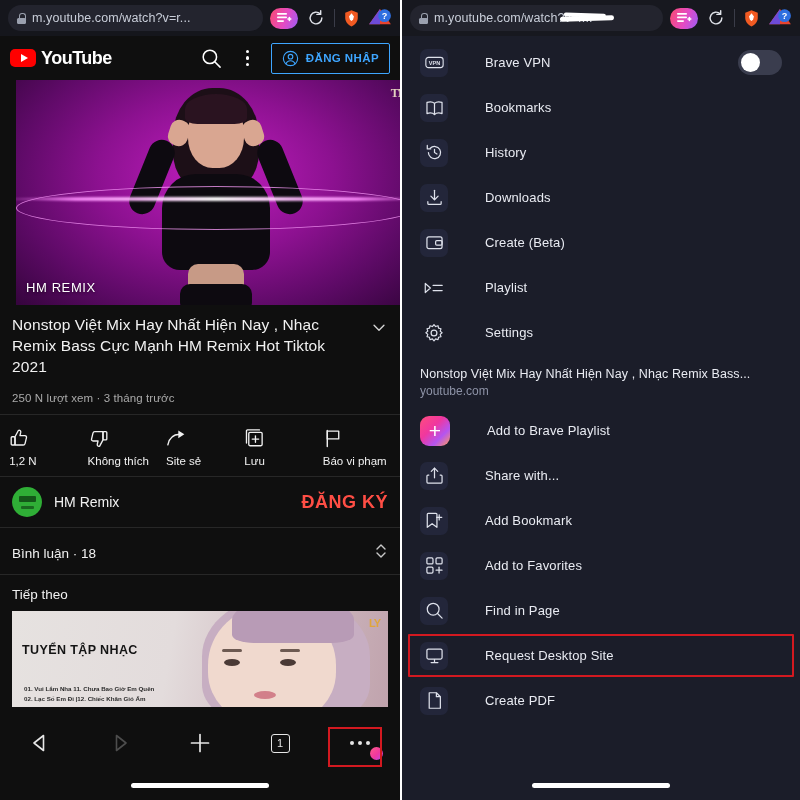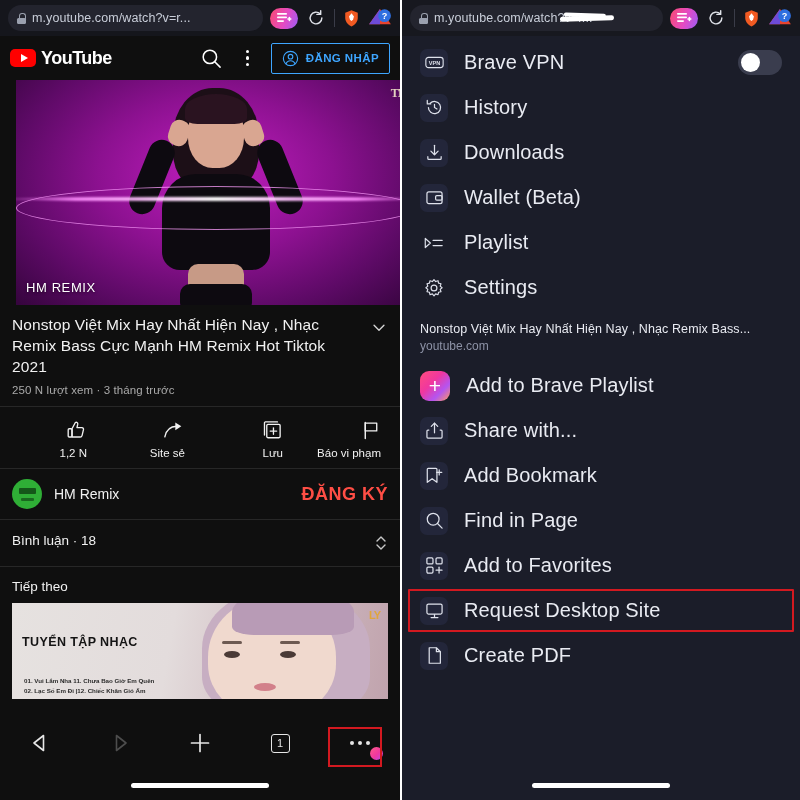--- a/index.html
+++ b/index.html
@@ -162,25 +162,25 @@
   }
 
   
   .sec { padding: 10px 12px; border-bottom: 1px solid #272727; }
   .title-row { display: flex; align-items: flex-start; gap: 8px; }
   .vid-title {
     color: #f1f1f1; font-size: 15.5px; line-height: 1.35; flex: 1;
     letter-spacing: .1px;
   }
   .chev-down { width: 18px; height: 18px; flex: none; margin-top: 4px; }
-  .vid-stats { color: #aaaaaa; font-size: 11.5px; margin-top: 6px; letter-spacing: .1px; }
+  .vid-stats { color: #aaaaaa; font-size: 11.5px; margin-top: 14px; letter-spacing: .1px; }
 
   .actions { display: flex; justify-content: space-around; padding: 10px 4px 8px; border-bottom: 1px solid #272727; }
   .act {
-    display: flex; flex-direction: column; align-items: flex-end;
+    display: flex; flex-direction: column; align-items: flex-start;
     gap: 5px; width: 68px;
   }
   .act-ico { height: 24px; display: flex; align-items: flex-end; justify-content: center; }
   .act-lbl { color: #f1f1f1; font-size: 11.5px; text-align: center; line-height: 1.25; }
 
   .channel-row { display: flex; align-items: center; gap: 12px; padding: 10px 12px; border-bottom: 1px solid #272727; }
   .ch-avatar {
     width: 30px; height: 30px; border-radius: 50%; flex: none;
     background: #2fae36; position: relative; overflow: hidden;
     display: flex; align-items: center; justify-content: center;
@@ -189,21 +189,21 @@
     content: ""; position: absolute; width: 17px; height: 6px;
     background: #0c3a10; top: 9px; border-radius: 1px; opacity: .75;
   }
   .ch-avatar::after {
     content: ""; position: absolute; width: 13px; height: 3px;
     background: #0c3a10; bottom: 8px; border-radius: 1px; opacity: .6;
   }
   .ch-name { color: #f1f1f1; font-size: 14px; flex: 1; }
   .ch-sub { color: #ff4e45; font-size: 18px; font-weight: bold; letter-spacing: .5px; }
 
-  .comments-row { display: flex; align-items: flex-start; padding: 13px 12px; border-bottom: 1px solid #272727; }
+  .comments-row { display: flex; align-items: flex-end; padding: 13px 12px; border-bottom: 1px solid #272727; }
   .cm-text { color: #f1f1f1; font-size: 13.5px; flex: 1; }
   .cm-chev { width: 14px; height: 20px; }
 
   .next-head { color: #f1f1f1; font-size: 13.5px; padding: 12px 12px 9px; }
 
   
   .thumb { position: relative; margin: 0 12px; height: 96px; overflow: hidden;
     background: linear-gradient(100deg, #e6e2e0 0%, #e3dcdc 42%, #d3bfc4 68%, #c0a3ad 100%); }
   .th-face {
     position: absolute; right: 52px; top: -6px; width: 128px; height: 120px;
@@ -268,21 +268,21 @@
   }
 
   
   .menu-list { padding-top: 4px; }
   .mi { display: flex; align-items: center; gap: 16px; height: 45px; padding: 0 18px; position: relative; }
   .mi-ico {
     width: 28px; height: 28px; flex: none; border-radius: 7px;
     background: #23263a; display: flex; align-items: center; justify-content: center;
   }
   .mi-ico.plain { background: transparent; }
-  .mi-lbl { color: #e9ebf2; font-size: 20px; letter-spacing: .15px; }
+  .mi-lbl { color: #e9ebf2; font-size: 13px; letter-spacing: .15px; margin-left: 21px; }
   .toggle {
     margin-left: auto; width: 44px; height: 25px; border-radius: 13px;
     background: #3a3d4e; position: relative; flex: none;
   }
   .toggle::after {
     content: ""; position: absolute; left: 3px; top: 3px;
     width: 19px; height: 19px; border-radius: 50%; background: #ffffff;
   }
   .ctx-head { padding: 12px 18px 6px; }
   .ctx-title { color: #e9ebf2; font-size: 12.5px; letter-spacing: .1px; }
@@ -407,20 +407,29 @@
 
     <div class="actions">
       <div class="act">
         <span class="act-ico">
           <svg width="21" height="21" viewBox="0 0 22 22">
             <path d="M6.3 9.2 L9.8 2.6 a1.7 1.7 0 0 1 2.5 1.8 L11.5 8 h5.2 a1.6 1.6 0 0 1 1.6 2 l-1.5 6.3 a2 2 0 0 1-2 1.5 H6.3 Z" fill="none" stroke="#f1f1f1" stroke-width="1.4" stroke-linejoin="round"></path>
             <rect x="2.3" y="9.2" width="4" height="8.6" rx="1" fill="none" stroke="#f1f1f1" stroke-width="1.4"></rect>
           </svg>
         </span>
         <span class="act-lbl">1,2 N</span>
+      </div>
+      <div class="act">
+        <span class="act-ico">
+          <svg width="21" height="21" viewBox="0 0 22 22">
+            <path d="M15.7 12.4 L12.2 19 a1.7 1.7 0 0 1-2.5-1.8 L10.5 13.6 H5.3 a1.6 1.6 0 0 1-1.6-2 l1.5-6.3 a2 2 0 0 1 2-1.5 h8.5 Z" fill="none" stroke="#f1f1f1" stroke-width="1.4" stroke-linejoin="round"></path>
+            <rect x="15.7" y="3.8" width="4" height="8.6" rx="1" fill="none" stroke="#f1f1f1" stroke-width="1.4"></rect>
+          </svg>
+        </span>
+        <span class="act-lbl">Không thích</span>
       </div>
       <div class="act">
         <span class="act-ico">
           <svg width="22" height="21" viewBox="0 0 24 22">
             <path d="M2 18 C3.5 9.5 9 6.5 15 6.3" fill="none" stroke="#f1f1f1" stroke-width="1.5" stroke-linecap="round"></path>
             <path d="M13.4 2.2 L20 6.4 L13.4 10.6 Z" fill="#f1f1f1"></path>
           </svg>
         </span>
         <span class="act-lbl">Site sẻ</span>
       </div>
@@ -566,20 +575,29 @@
         <span class="mi-ico">
           <svg width="19" height="13" viewBox="0 0 22 14">
             <rect x="1" y="1" width="20" height="12" rx="3" fill="none" stroke="#dfe2ec" stroke-width="1.3"></rect>
             <text x="11" y="9.8" font-size="6.4" font-family="Liberation Sans, sans-serif" fill="#dfe2ec" text-anchor="middle" font-weight="bold">VPN</text>
           </svg>
         </span>
         <span class="mi-lbl">Brave VPN</span>
         <span class="toggle"></span>
       </div>
 
+      <div class="mi">
+        <span class="mi-ico">
+          <svg width="19" height="16" viewBox="0 0 20 17">
+            <path d="M10 3.6 C8 1.8 4.6 1.8 2 2.6 V14.4 C4.6 13.6 8 13.6 10 15.4 C12 13.6 15.4 13.6 18 14.4 V2.6 C15.4 1.8 12 1.8 10 3.6 Z" fill="none" stroke="#dfe2ec" stroke-width="1.3" stroke-linejoin="round"></path>
+            <line x1="10" y1="3.6" x2="10" y2="15.4" stroke="#dfe2ec" stroke-width="1.3"></line>
+          </svg>
+        </span>
+        <span class="mi-lbl">Bookmarks</span>
+      </div>
 
       <div class="mi">
         <span class="mi-ico">
           <svg width="19" height="19" viewBox="0 0 20 20">
             <path d="M3.6 10a6.4 6.4 0 1 0 1.9-4.5" fill="none" stroke="#dfe2ec" stroke-width="1.3" stroke-linecap="round"></path>
             <path d="M2.4 2.6 V6.2 H6" fill="none" stroke="#dfe2ec" stroke-width="1.3" stroke-linecap="round" stroke-linejoin="round"></path>
             <path d="M10 6.6 V10 L12.6 11.6" fill="none" stroke="#dfe2ec" stroke-width="1.3" stroke-linecap="round"></path>
           </svg>
         </span>
         <span class="mi-lbl">History</span>
@@ -596,21 +614,21 @@
         <span class="mi-lbl">Downloads</span>
       </div>
 
       <div class="mi">
         <span class="mi-ico">
           <svg width="19" height="17" viewBox="0 0 20 18">
             <rect x="2" y="3" width="16" height="12.6" rx="2" fill="none" stroke="#dfe2ec" stroke-width="1.3"></rect>
             <rect x="11.2" y="7" width="6.8" height="4.8" rx="1.2" fill="none" stroke="#dfe2ec" stroke-width="1.3"></rect>
           </svg>
         </span>
-        <span class="mi-lbl">Wallet (Beta)</span>
+        <span class="mi-lbl">Create (Beta)</span>
       </div>
 
       <div class="mi">
         <span class="mi-ico plain">
           <svg width="20" height="14" viewBox="0 0 22 14">
             <path d="M1.4 2 L7 7 L1.4 12 Z" fill="none" stroke="#dfe2ec" stroke-width="1.3" stroke-linejoin="round"></path>
             <line x1="10" y1="4.2" x2="20" y2="4.2" stroke="#dfe2ec" stroke-width="1.3" stroke-linecap="round"></line>
             <line x1="10" y1="9.8" x2="20" y2="9.8" stroke="#dfe2ec" stroke-width="1.3" stroke-linecap="round"></line>
           </svg>
         </span>
@@ -653,47 +671,47 @@
 
       <div class="mi">
         <span class="mi-ico">
           <svg width="18" height="19" viewBox="0 0 19 20">
             <path d="M3.4 2.4 H11.6 a1 1 0 0 1 1 1 V17.2 L7.5 13.4 L2.4 17.2 V3.4 a1 1 0 0 1 1-1 Z" fill="none" stroke="#dfe2ec" stroke-width="1.3" stroke-linejoin="round"></path>
             <line x1="15" y1="4" x2="15" y2="9.4" stroke="#dfe2ec" stroke-width="1.3" stroke-linecap="round"></line>
             <line x1="12.3" y1="6.7" x2="17.7" y2="6.7" stroke="#dfe2ec" stroke-width="1.3" stroke-linecap="round"></line>
           </svg>
         </span>
         <span class="mi-lbl">Add Bookmark</span>
-      </div>
-
-      <div class="mi">
-        <span class="mi-ico">
-          <svg width="19" height="19" viewBox="0 0 20 20">
-            <circle cx="8.6" cy="8.6" r="6.2" fill="none" stroke="#dfe2ec" stroke-width="1.3"></circle>
-            <line x1="13.2" y1="13.2" x2="18" y2="18" stroke="#dfe2ec" stroke-width="1.3" stroke-linecap="round"></line>
-          </svg>
-        </span>
-        <span class="mi-lbl">Find in Page</span>
       </div>
 
       <div class="mi">
         <span class="mi-ico">
           <svg width="19" height="19" viewBox="0 0 20 20">
             <rect x="2" y="2" width="6.4" height="6.4" rx="1.3" fill="none" stroke="#dfe2ec" stroke-width="1.3"></rect>
             <rect x="11.6" y="2" width="6.4" height="6.4" rx="1.3" fill="none" stroke="#dfe2ec" stroke-width="1.3"></rect>
             <rect x="2" y="11.6" width="6.4" height="6.4" rx="1.3" fill="none" stroke="#dfe2ec" stroke-width="1.3"></rect>
             <line x1="14.8" y1="11.8" x2="14.8" y2="18" stroke="#dfe2ec" stroke-width="1.3" stroke-linecap="round"></line>
             <line x1="11.7" y1="14.9" x2="17.9" y2="14.9" stroke="#dfe2ec" stroke-width="1.3" stroke-linecap="round"></line>
           </svg>
         </span>
         <span class="mi-lbl">Add to Favorites</span>
       </div>
 
       <div class="mi">
         <span class="mi-ico">
+          <svg width="19" height="19" viewBox="0 0 20 20">
+            <circle cx="8.6" cy="8.6" r="6.2" fill="none" stroke="#dfe2ec" stroke-width="1.3"></circle>
+            <line x1="13.2" y1="13.2" x2="18" y2="18" stroke="#dfe2ec" stroke-width="1.3" stroke-linecap="round"></line>
+          </svg>
+        </span>
+        <span class="mi-lbl">Find in Page</span>
+      </div>
+
+      <div class="mi">
+        <span class="mi-ico">
           <svg width="19" height="18" viewBox="0 0 20 19">
             <rect x="2" y="2.2" width="16" height="10.6" rx="1.6" fill="none" stroke="#dfe2ec" stroke-width="1.3"></rect>
             <line x1="6.4" y1="16.4" x2="13.6" y2="16.4" stroke="#dfe2ec" stroke-width="1.3" stroke-linecap="round"></line>
             <line x1="10" y1="12.8" x2="10" y2="16.4" stroke="#dfe2ec" stroke-width="1.3"></line>
           </svg>
         </span>
         <span class="mi-lbl">Request Desktop Site</span>
         <span class="hl-box"></span>
       </div>
 

